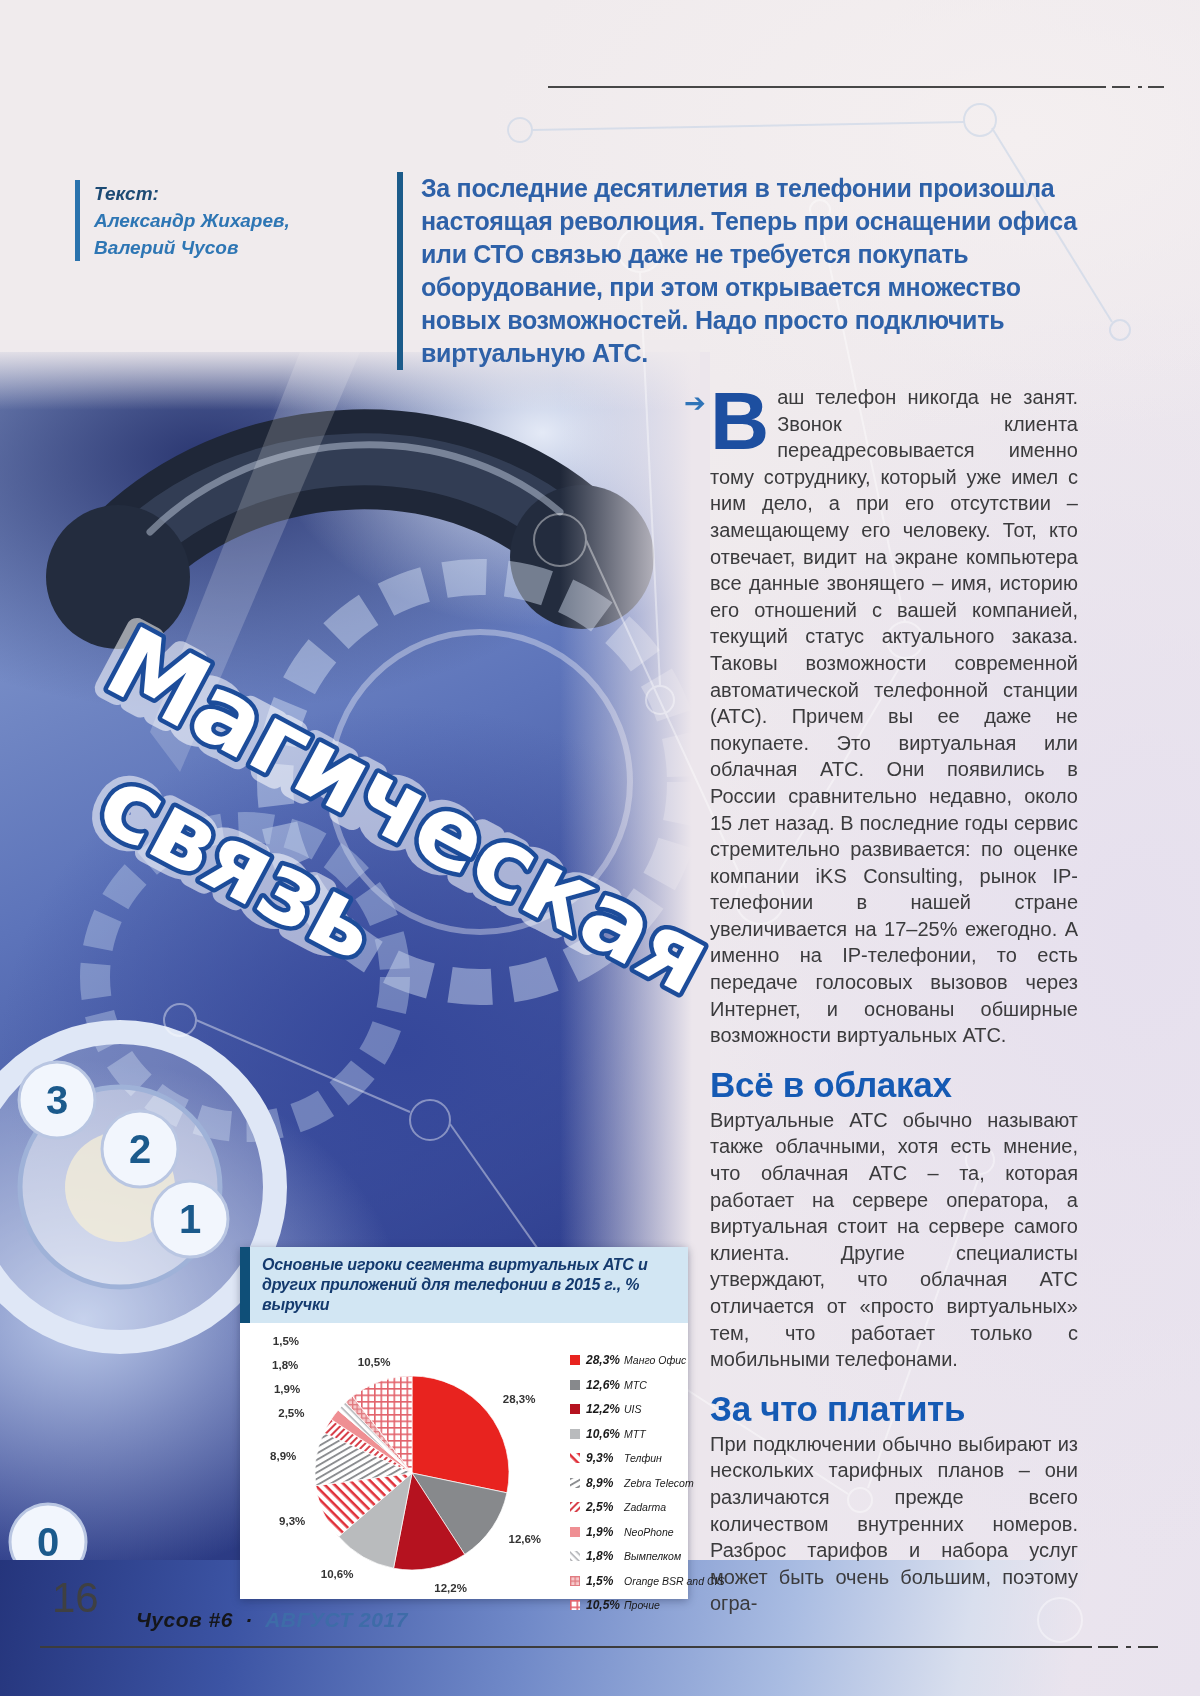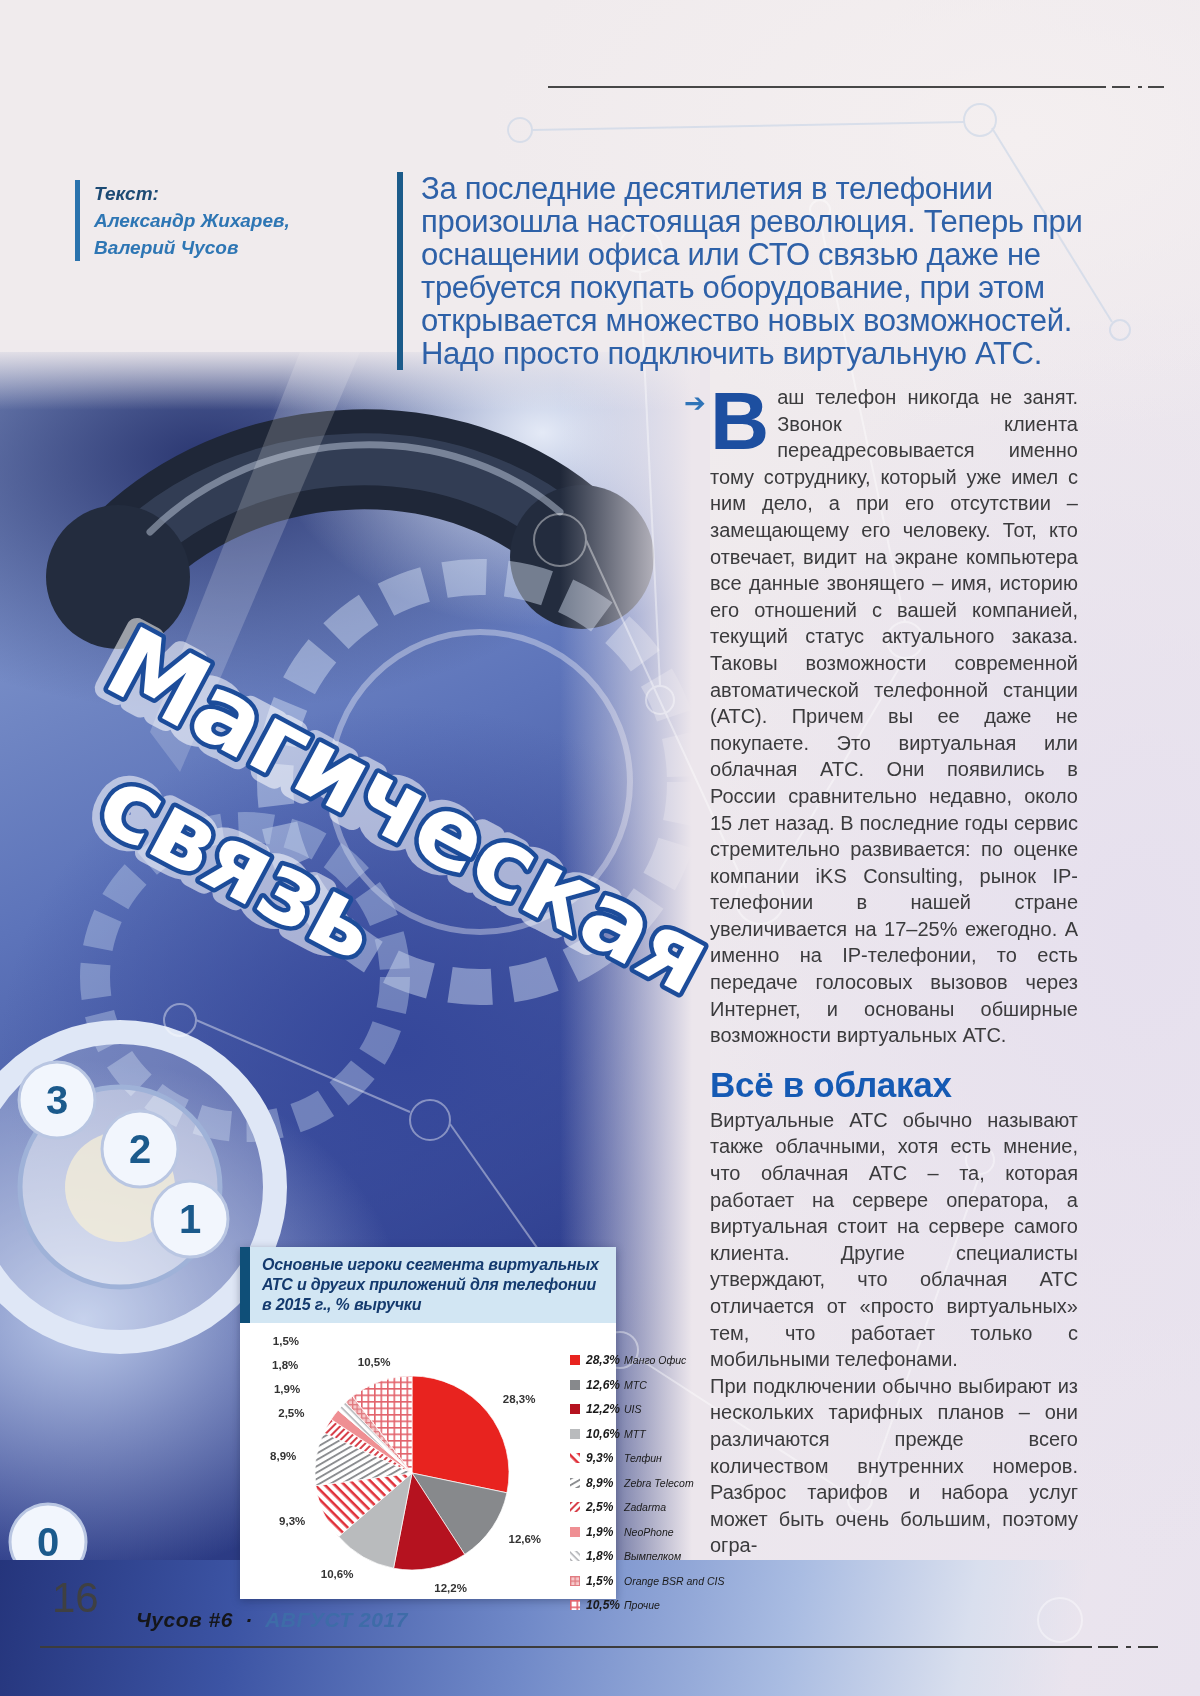--- a/index.html
+++ b/index.html
@@ -38,38 +38,38 @@
   .rule-top-dash{position:absolute;left:1112px;top:86px;width:52px;height:2px;
           background:repeating-linear-gradient(to right,#474747 0 18px, transparent 18px 26px, #474747 26px 30px, transparent 30px 36px);}
 
   
   .credit{position:absolute;left:75px;top:180px;padding-left:14px;border-left:5px solid #2a72ad;font-style:italic;}
   .credit-label{color:#1c4a74;font-weight:bold;font-size:19px;line-height:27px;}
   .credit-author{color:#2e76b4;font-weight:bold;font-size:19px;line-height:27px;}
 
   
   .lead{position:absolute;left:397px;top:172px;width:672px;padding-left:18px;border-left:6px solid #1b5b8a;}
-  .lead-text{color:#2e61a8;font-weight:normal;font-size:31px;line-height:33px;letter-spacing:-.3px;}
+  .lead-text{color:#2e61a8;font-weight:bold;font-size:25px;line-height:33px;letter-spacing:-.3px;}
 
   
   .headline-svg{position:absolute;left:40px;top:555px;overflow:visible;pointer-events:none;}
   .headline-halo{fill:none;stroke:#ffffff;stroke-width:22px;stroke-linejoin:round;opacity:.55;}
   .headline-text{fill:#ffffff;stroke:#1c4c9a;stroke-width:9px;stroke-linejoin:round;paint-order:stroke;
                  font-family:"DejaVu Sans","Liberation Sans",sans-serif;font-weight:bold;}
 
   
   .article{position:absolute;left:710px;top:384px;width:368px;color:#3b3b3d;font-size:20px;line-height:26.6px;text-align:justify;}
   .article p{margin:0;}
   .dropcap-arrow{position:absolute;left:-26px;top:6px;color:#2f74b8;font-size:26px;font-weight:bold;}
   .dropcap{float:left;color:#1d4fa0;font-weight:bold;font-size:82px;line-height:66px;padding:4px 8px 0 0;}
   .article h3{margin:20px 0 6px 0;color:#155ab4;font-size:35px;line-height:32px;text-align:left;letter-spacing:-.3px;}
   .p-indent{text-indent:30px;}
 
   
-  .chart-box{position:absolute;left:240px;top:1247px;width:376px;height:352px;background:#fff;
+  .chart-box{position:absolute;left:240px;top:1247px;width:448px;height:352px;background:#fff;
              box-shadow:0 2px 8px rgba(20,30,60,.35);}
   .chart-head{background:#d2e6f3;border-left:10px solid #0f4f78;padding:8px 10px 8px 12px;min-height:40px;}
   .chart-title{color:#143a6e;font-style:italic;font-weight:bold;font-size:16px;line-height:20px;letter-spacing:-.2px;}
   .chart-body{position:relative;height:294px;}
   #pie-svg{position:absolute;left:4px;top:0px;}
   .pie-label{font-size:11.5px;font-weight:600;fill:#333;}
   #legend{position:absolute;left:330px;top:30px;width:120px;}
   .legend-row{display:flex;align-items:center;margin-bottom:10.5px;}
   .legend-swatch{flex:0 0 10px;margin-right:6px;}
   .legend-val{flex:0 0 38px;font-size:12px;font-weight:bold;font-style:italic;color:#1a1a1a;}
@@ -182,20 +182,21 @@
       <text x="52" y="268" class="headline-halo" font-size="97" font-weight="bold">связь</text>
       <text x="52" y="268" class="headline-text" font-size="97">связь</text>
     </g>
   </svg>
 
   <div class="article">
     <span class="dropcap-arrow">➔</span>
     <p><span class="dropcap">В</span><span>аш телефон никогда не занят. Звонок клиента переадресовывается именно тому сотруднику, который уже имел с ним дело, а при его отсутствии – замещающему его человеку. Тот, кто отвечает, видит на экране компьютера все данные звонящего – имя, историю его отношений с вашей компанией, текущий статус актуального заказа. Таковы возможности современной автоматической телефонной станции (АТС). Причем вы ее даже не покупаете. Это виртуальная или облачная АТС. Они появились в России сравнительно недавно, около 15 лет назад. В последние годы сервис стремительно развивается: по оценке компании iKS Consulting, рынок IP-телефонии в нашей стране увеличивается на 17–25% ежегодно. А именно на IP-телефонии, то есть передаче голосовых вызовов через Интернет, и основаны обширные возможности виртуальных АТС.</span></p>
     <h3>Всё в облаках</h3>
     <p>Виртуальные АТС обычно называют также облачными, хотя есть мнение, что облачная АТС – та, которая работает на сервере оператора, а виртуальная стоит на сервере самого клиента. Другие специалисты утверждают, что облачная АТС отличается от «просто виртуальных» тем, что работает только с мобильными телефонами.</p>
+    <h3>За что платить</h3>
     <p>При подключении обычно выбирают из нескольких тарифных планов – они различаются прежде всего количеством внутренних номеров. Разброс тарифов и набора услуг может быть очень большим, поэтому огра-</p>
   </div>
 
   <div class="chart-box">
     <div class="chart-head">
       <div class="chart-title">Основные игроки сегмента виртуальных АТС и других приложений для телефонии в 2015 г., % выручки</div>
     </div>
     <div class="chart-body">
       <svg id="pie-svg" width="330" height="294" viewBox="0 0 330 294">
         <defs>

